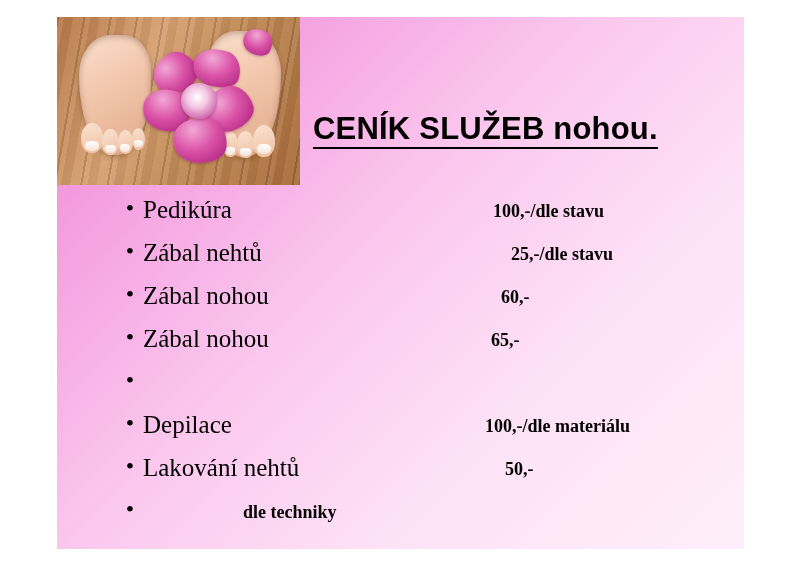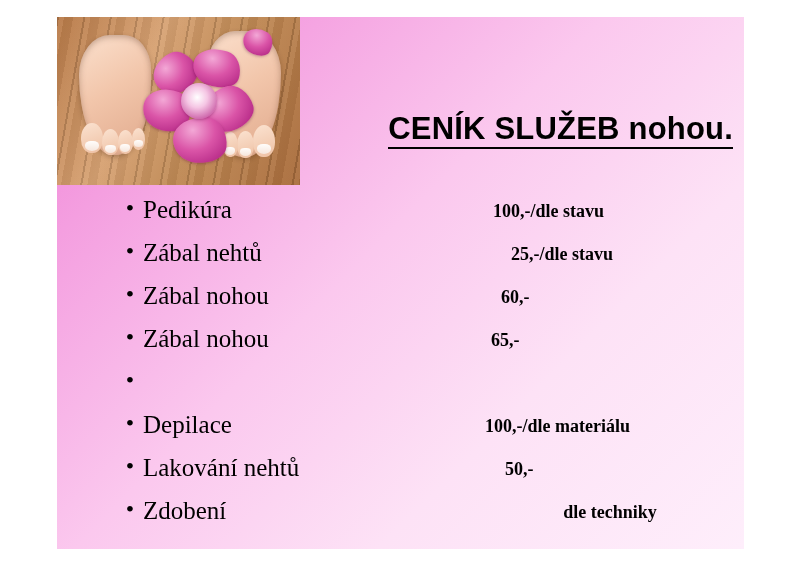--- a/index.html
+++ b/index.html
@@ -64,21 +64,21 @@
     position: absolute;
     background: linear-gradient(180deg, #fffdfb 0%, #f6e6dc 100%);
     border-radius: 45% 45% 55% 55%;
   }
   
   #title {
     position: absolute;
     left: 256px;
     top: 94px;
     width: 420px;
-    text-align: right;
+    text-align: left;
     font-family: "Liberation Sans", sans-serif;
     font-size: 31px;
     font-weight: bold;
     color: #000000;
     letter-spacing: 0.2px;
   }
   #title span.u {
     border-bottom: 2px solid #000;
     padding-bottom: 1px;
   }
@@ -200,18 +200,17 @@
     </div>
 
     <div class="row">
       <div class="bullet">•</div>
       <div class="item-name">Lakování nehtů</div>
       <div class="item-price" style="padding-left:112px;">50,-</div>
     </div>
 
     <div class="row">
       <div class="bullet">•</div>
-      <div class="item-name">Zdobení</div>
-      <div class="item-price" style="padding-left:100px;text-align:center;">dle techniky</div>
+      <div class="item-price" style="padding-left:100px;">dle techniky</div>
     </div>
 
   </div>
 </div>
 
 </body></html>

